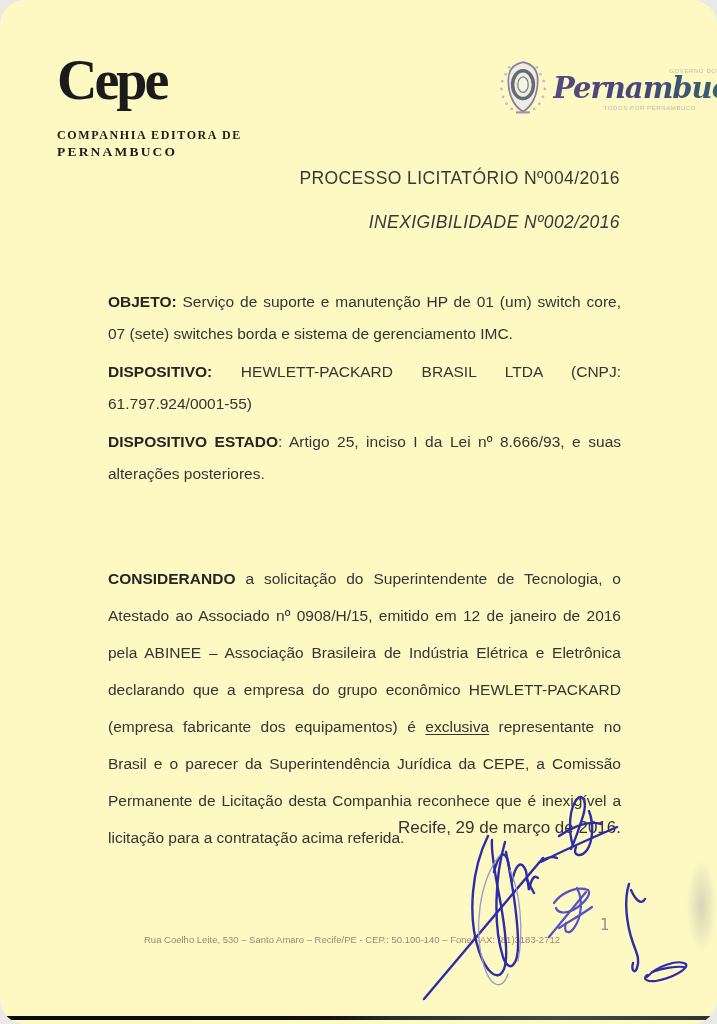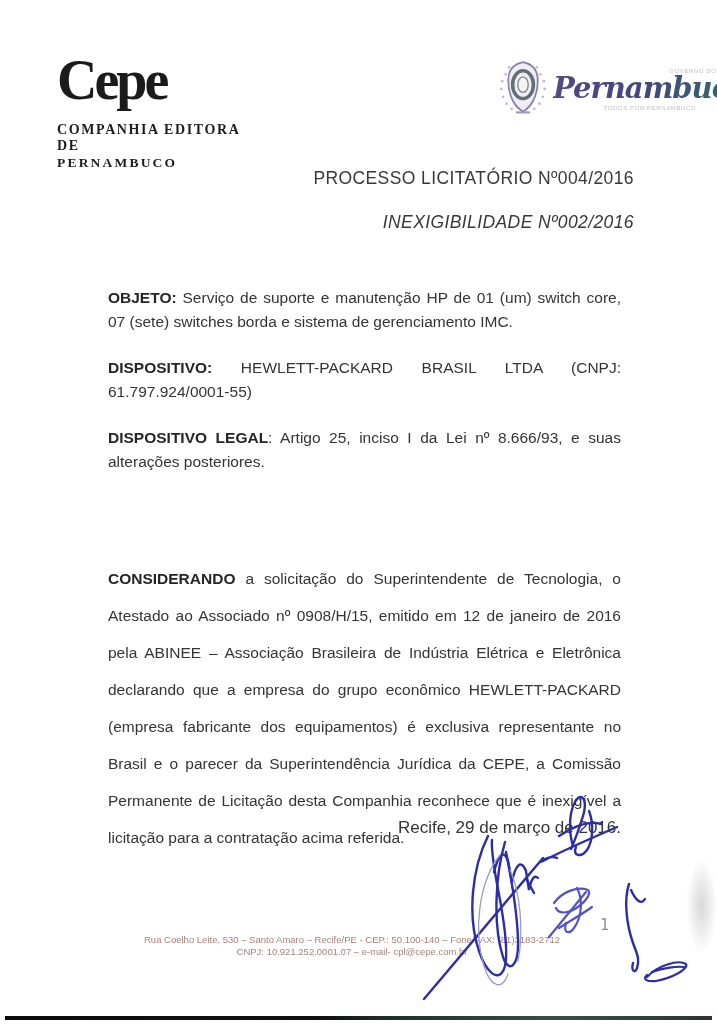--- a/index.html
+++ b/index.html
@@ -1,32 +1,32 @@
 <!DOCTYPE html>
 <html><head>
 <meta charset="utf-8">
 <style>
   * { margin:0; padding:0; box-sizing:border-box; }
   html,body { background:#e9e9e7; }
   .page {
     position:relative; width:717px; height:1024px; margin:0 auto;
-    background:#ffffff; overflow:hidden;
-    font-family:"Liberation Sans", sans-serif; color:#2e2e2e;
+    background:#fef9c3; overflow:hidden;
+    font-family:"Liberation Sans", sans-serif; color:#2e2e2e;border-radius:25px;
   }
 
   
   .cepe-logo { position:absolute; left:57px; top:52px; width:200px; text-align:left; }
   .cepe-word {
     font-family:"Liberation Serif", serif; font-weight:700;
     font-size:56px; line-height:56px; letter-spacing:-3px; color:#1b1b1b;
     display:block;
   }
   .cepe-sub1 {
     display:block; font-family:"Liberation Serif", serif; font-weight:700;
-    font-size:14px; letter-spacing:1.6px; color:#1d1d1d; margin-top:14px;
+    font-size:12px; letter-spacing:1.6px; color:#1d1d1d; margin-top:20px;
   }
   .cepe-sub2 {
     display:block; font-family:"Liberation Serif", serif; font-weight:700;
     font-size:13.5px; letter-spacing:2.2px; color:#1d1d1d; margin-top:1px;
   }
 
   .state-logo { position:absolute; left:497px; top:58px; width:200px; display:flex; align-items:center; }
   .state-crest { width:52px; height:62px; flex:0 0 auto; }
   .state-text { position:relative; margin-left:4px; }
   .state-script {
@@ -36,34 +36,34 @@
     -webkit-background-clip:text; background-clip:text; color:transparent;
   }
   .state-tag-top, .state-tag-bottom {
     display:block; font-size:6px; letter-spacing:.6px; color:#6a6a80; opacity:.45;
   }
   .state-tag-top { text-align:right; margin-bottom:-1px; }
   .state-tag-bottom { text-align:center; margin-top:2px; }
 
   
   .doc-title {
-    position:absolute; right:83px; white-space:nowrap;
+    position:absolute; right:97px; white-space:nowrap;
     font-size:17.5px; letter-spacing:.4px; color:#383838;
   }
   .doc-title.line1 { top:168px; }
   .doc-title.line2 { top:212px;font-style:italic; }
 
   
   .para {
     position:absolute; left:108px; width:513px;
-    font-size:15.5px; line-height:24px; text-align:justify; color:#343434;
+    font-size:15.5px; line-height:32px; text-align:justify; color:#343434;
   }
   .para b { color:#252525; }
   .para.loose { line-height:37px; }
-  .u { text-underline-offset:2px; }
+  .u { text-decoration:underline; text-underline-offset:2px; }
 
   .date-line {
     position:absolute; left:108px; width:513px; top:818px;
     font-size:17px; text-align:right; color:#343434;
   }
 
   
   .footer {
     position:absolute; left:62px; top:934px; width:580px;
     text-align:center; font-size:9.5px; line-height:12px; color:#a5837b;
@@ -128,30 +128,29 @@
     </div>
   </div>
 
   <div class="doc-title line1">PROCESSO LICITATÓRIO Nº004/2016</div>
   <div class="doc-title line2">INEXIGIBILIDADE Nº002/2016</div>
 
   <p class="para" style="top:286px"><b>OBJETO:</b><span> Serviço de suporte e manutenção HP de 01 (um) switch core, 07 (sete) switches borda e sistema de gerenciamento IMC.</span></p>
 
   <p class="para" style="top:356px"><b>DISPOSITIVO:</b><span> HEWLETT-PACKARD BRASIL LTDA (CNPJ: 61.797.924/0001-55)</span></p>
 
-  <p class="para" style="top:426px"><b>DISPOSITIVO LEGAL</b><span>: Artigo 25, inciso I da Lei nº 8.666/93, e suas alterações posteriores.</span></p>
+  <p class="para" style="top:426px"><b>DISPOSITIVO ESTADO</b><span>: Artigo 25, inciso I da Lei nº 8.666/93, e suas alterações posteriores.</span></p>
 
 
   <p class="para loose" style="top:560px"><b>CONSIDERANDO</b><span> a solicitação do Superintendente de Tecnologia, o Atestado ao Associado nº 0908/H/15, emitido em 12 de janeiro de 2016 pela ABINEE – Associação Brasileira de Indústria Elétrica e Eletrônica declarando que a empresa do grupo econômico HEWLETT-PACKARD (empresa fabricante dos equipamentos) é </span><span class="u">exclusiva</span><span> representante no Brasil e o parecer da Superintendência Jurídica da CEPE, a Comissão Permanente de Licitação desta Companhia reconhece que é inexigível a licitação para a contratação acima referida.</span></p>
 
   <div class="date-line">Recife, 29 de março de 2016.</div>
 
   <div class="footer">
     <div>Rua Coelho Leite, 530 – Santo Amaro – Recife/PE -  CEP.: 50.100-140 – Fone/FAX: (81)3183-2712</div>
-    <div>CNPJ: 10.921.252.0001.07 – e-mail- cpl@cepe.com.br</div>
   </div>
 
   <div class="page-num">1</div>
 
   <div class="scan-smudge"></div>
   <div class="scan-band"></div>
 
   <svg class="ink-layer" viewBox="0 0 717 1024">
 
     <g stroke="#2d2da8" stroke-width="2.4" fill="none" stroke-linecap="round">

